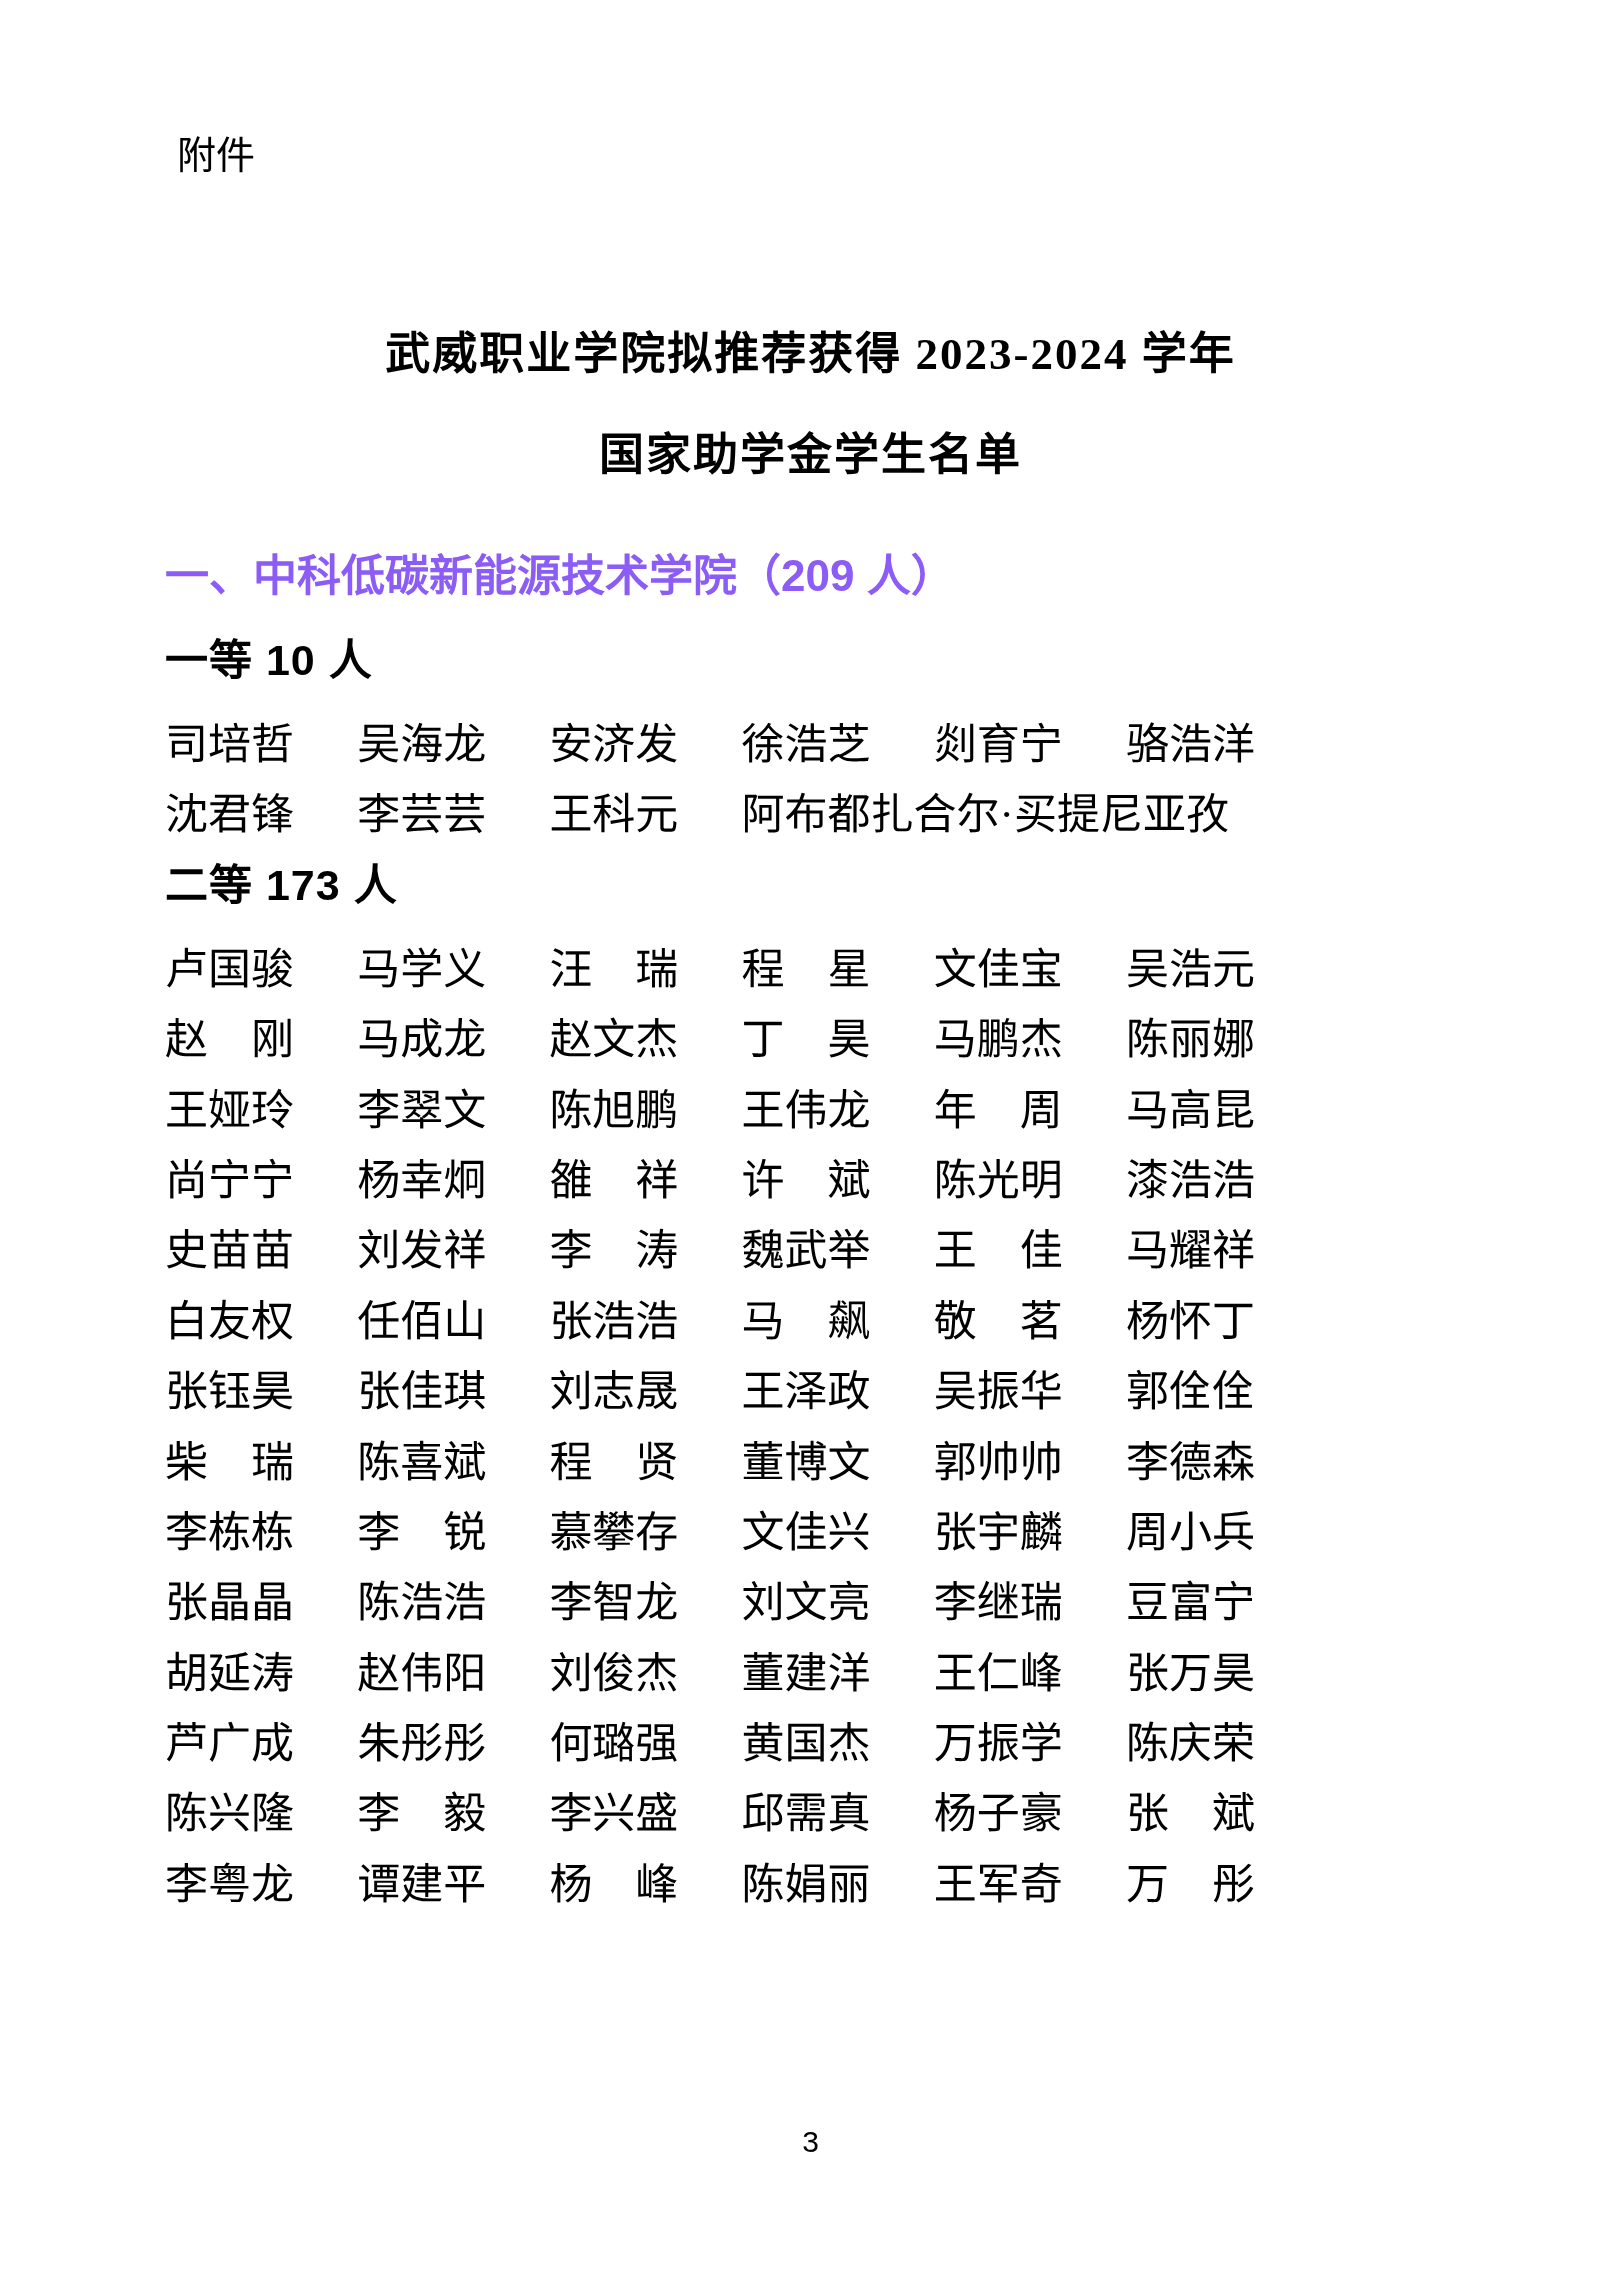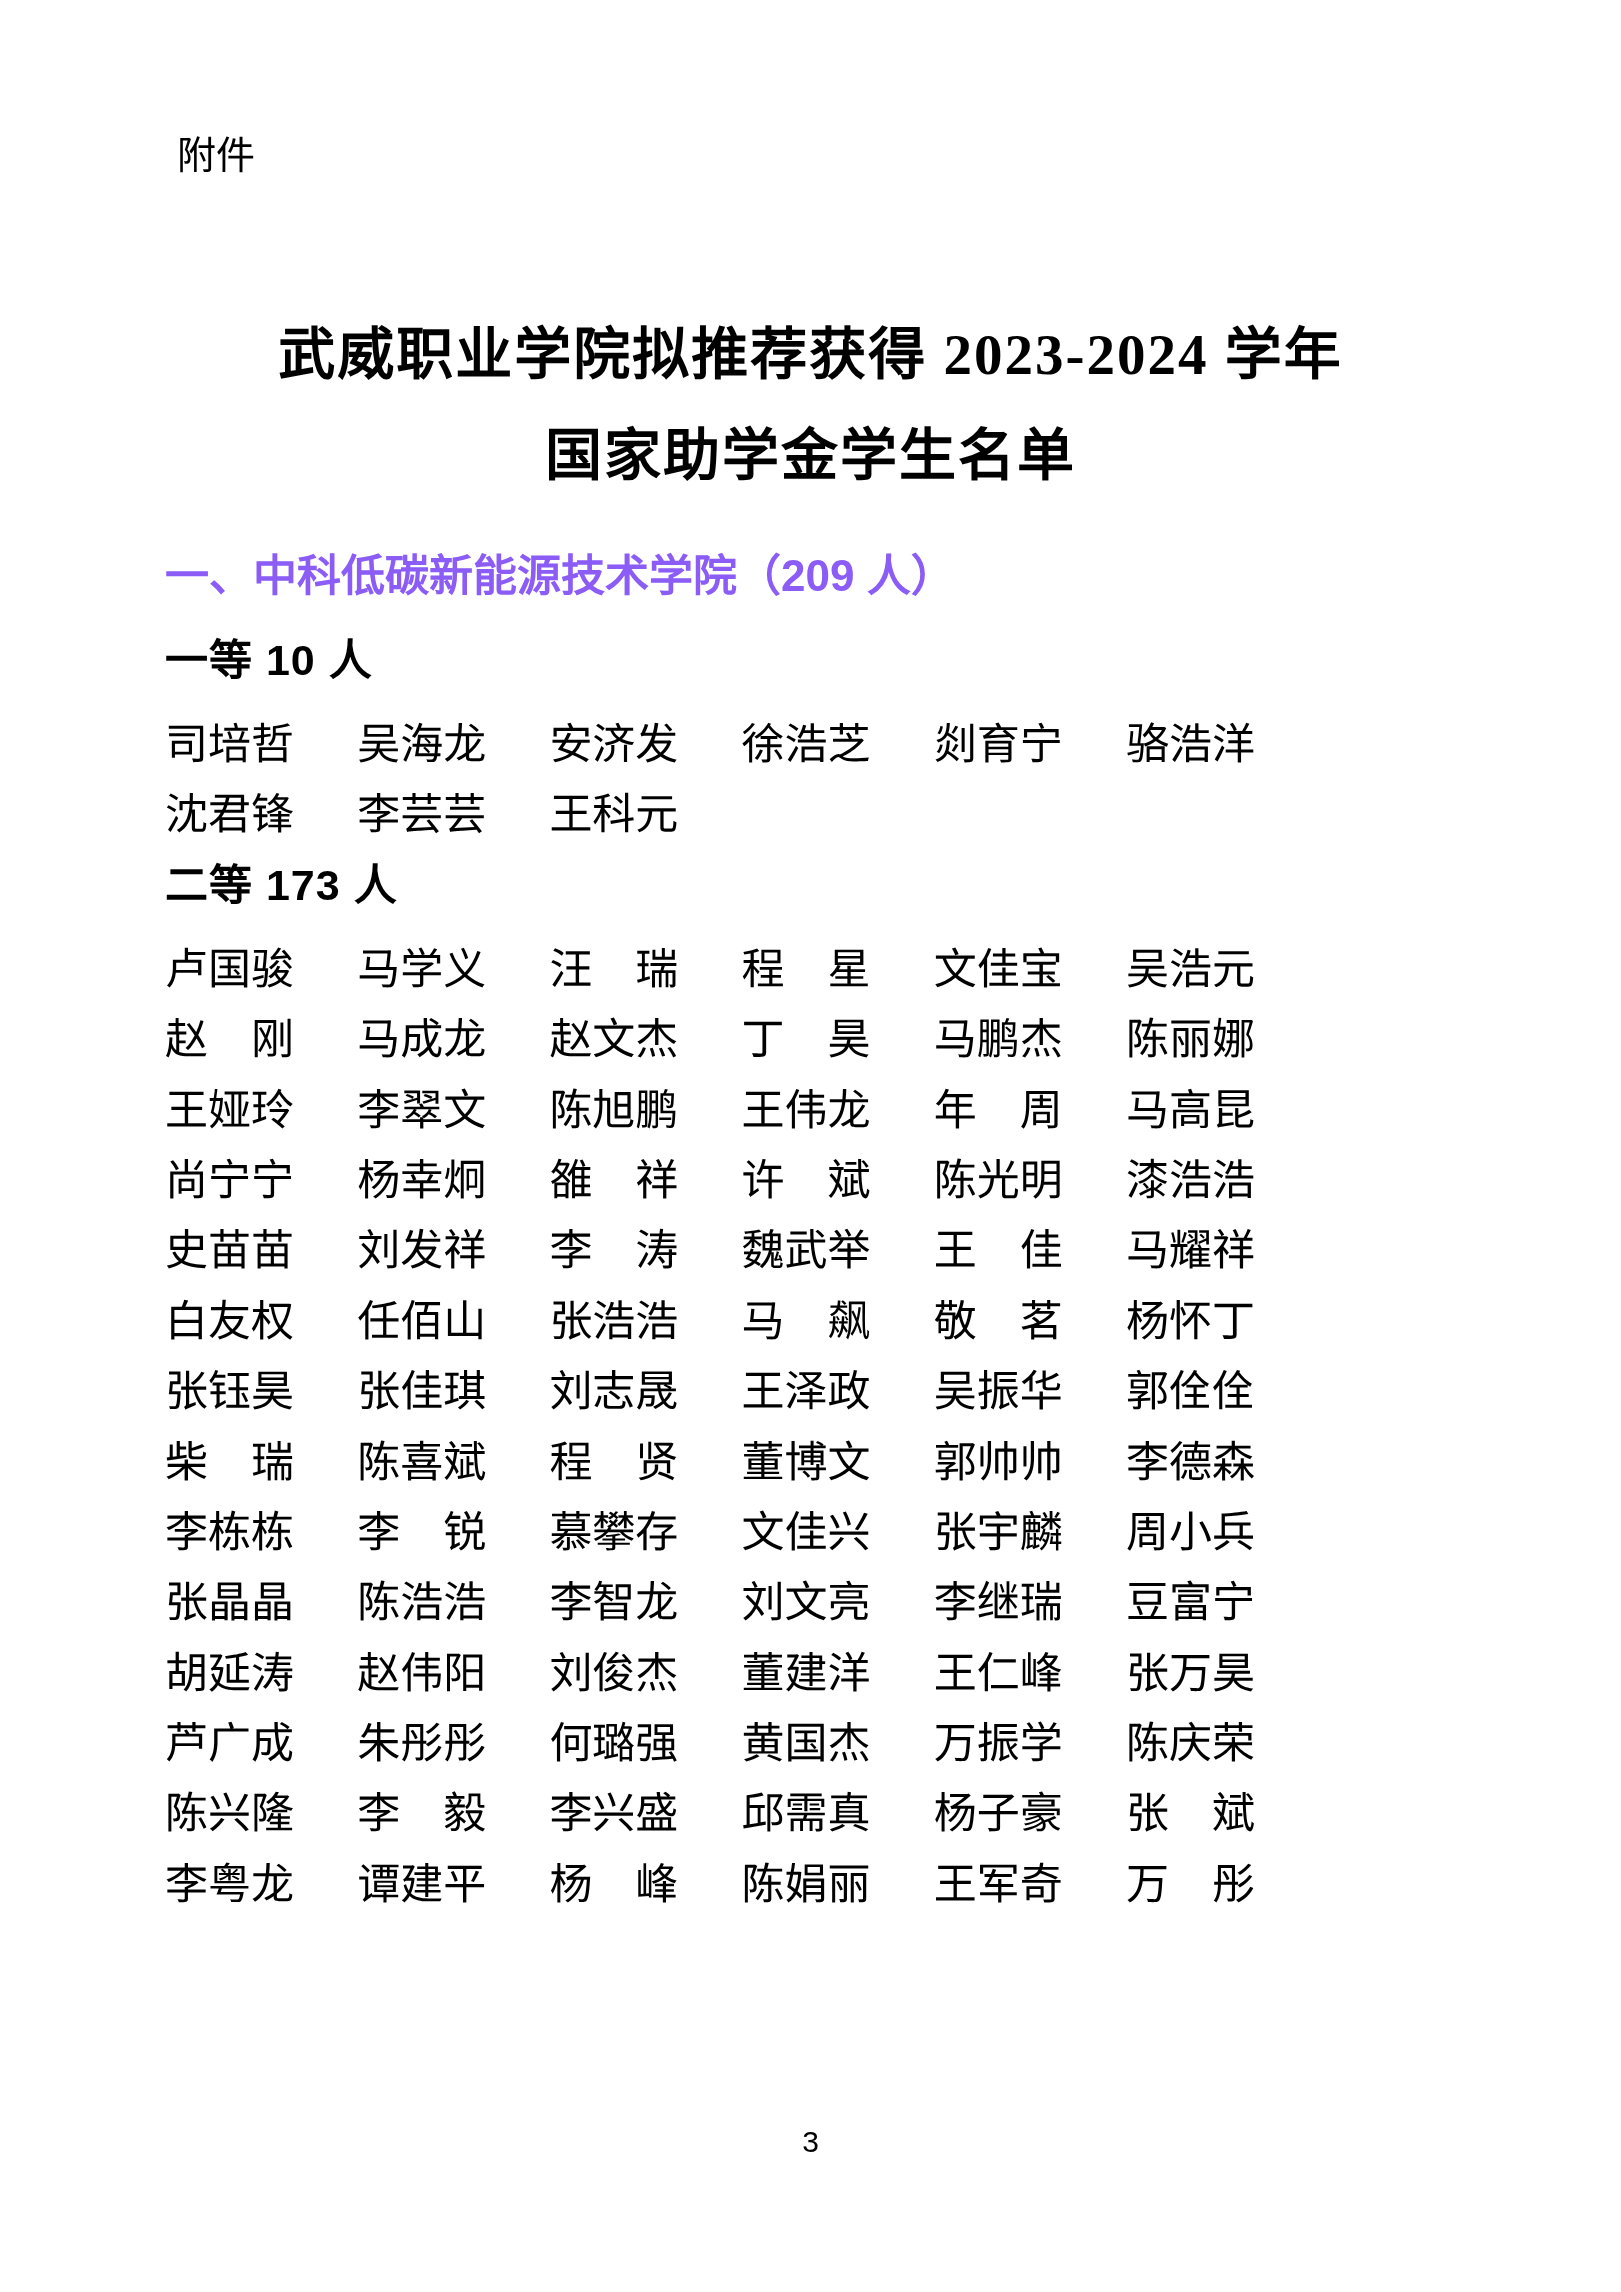--- a/index.html
+++ b/index.html
@@ -27,21 +27,21 @@
     margin-left: 12px;
   }
   .doc-title {
     position: absolute;
     left: 118px;
     right: 118px;
     top: 304px;
     text-align: center;
     font-family: "Liberation Serif", serif;
     font-weight: 700;
-    font-size: 57px;
+    font-size: 45px;
     line-height: 101px;
     letter-spacing: 2px;
     color: #000;
   }
   .section-heading {
     position: absolute;
     left: 165px;
     top: 551px;
     font-family: "Liberation Sans", sans-serif;
     font-weight: 700;
@@ -118,20 +118,21 @@
           <div class="name-cell">吴海龙</div>
           <div class="name-cell">安济发</div>
           <div class="name-cell">徐浩芝</div>
           <div class="name-cell">剡育宁</div>
           <div class="name-cell">骆浩洋</div>
         </div>
         <div class="name-row">
           <div class="name-cell">沈君锋</div>
           <div class="name-cell">李芸芸</div>
           <div class="name-cell">王科元</div>
+          <div class="name-cell long-name">阿布都扎合尔·买提尼亚孜</div>
         </div>
       </div>
       <div class="group">
         <div class="group-heading">二等 173 人</div>
         <div class="name-row">
           <div class="name-cell">卢国骏</div>
           <div class="name-cell">马学义</div>
           <div class="name-cell">汪　瑞</div>
           <div class="name-cell">程　星</div>
           <div class="name-cell">文佳宝</div>

